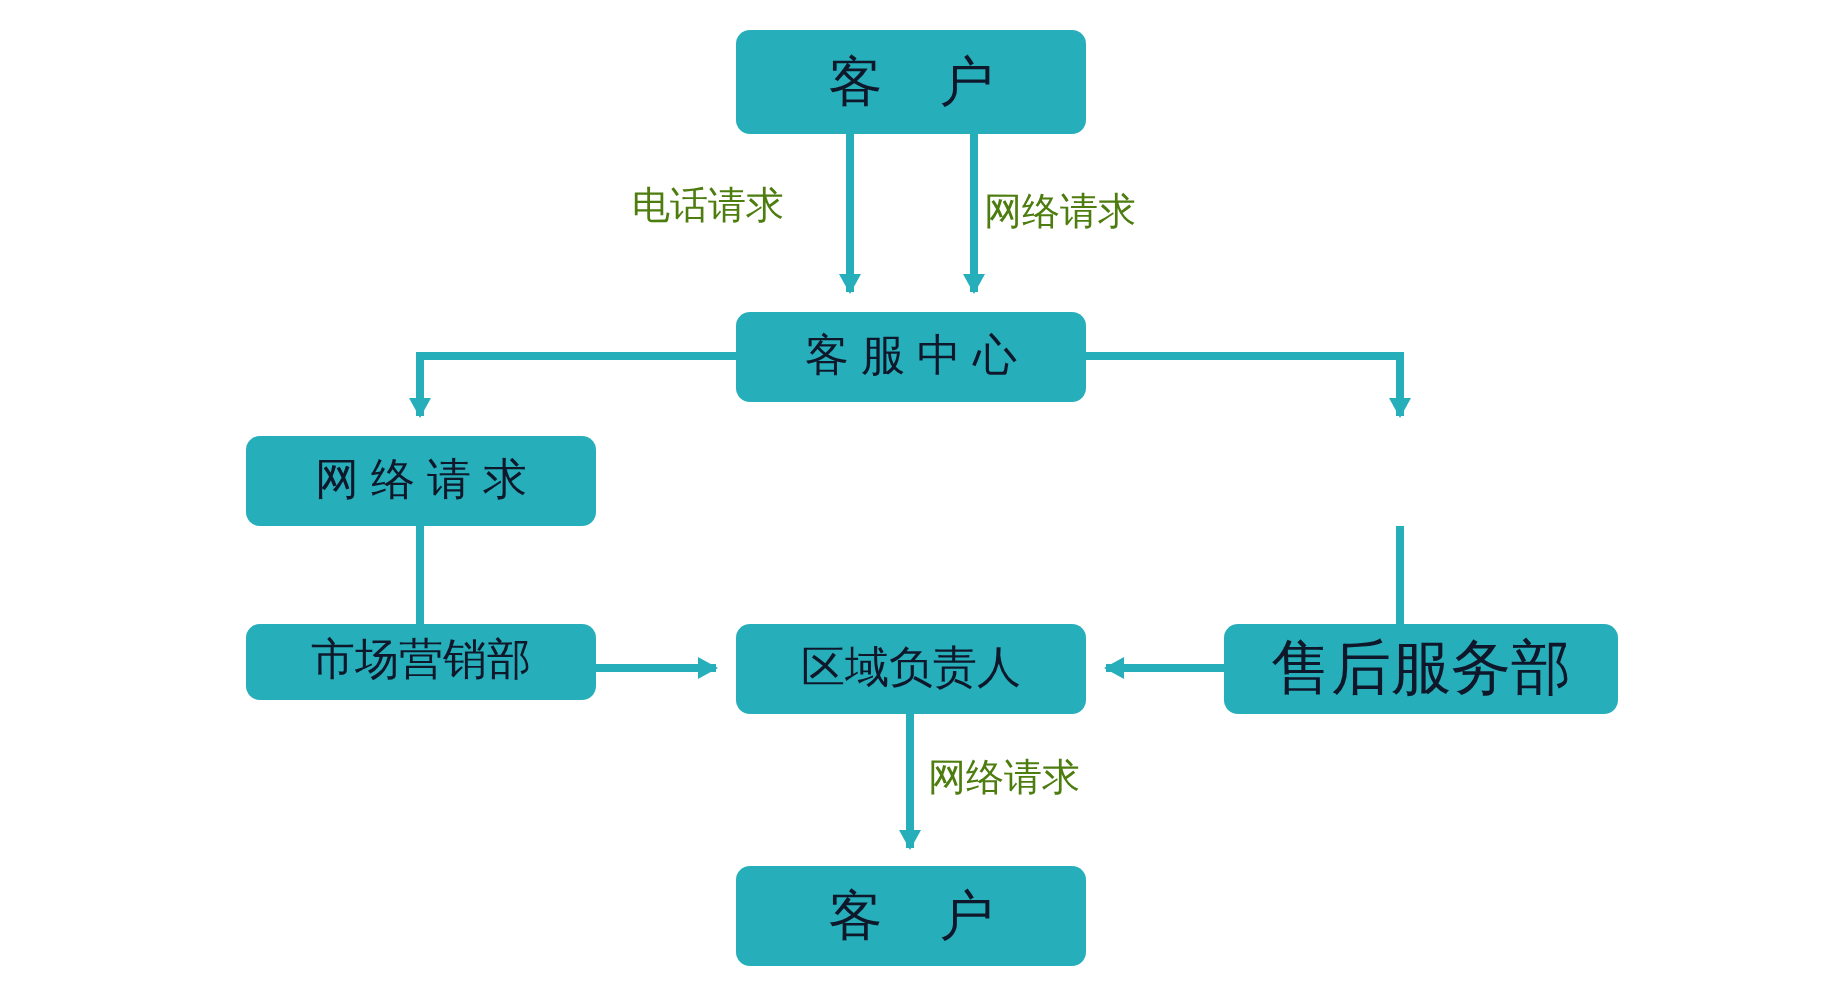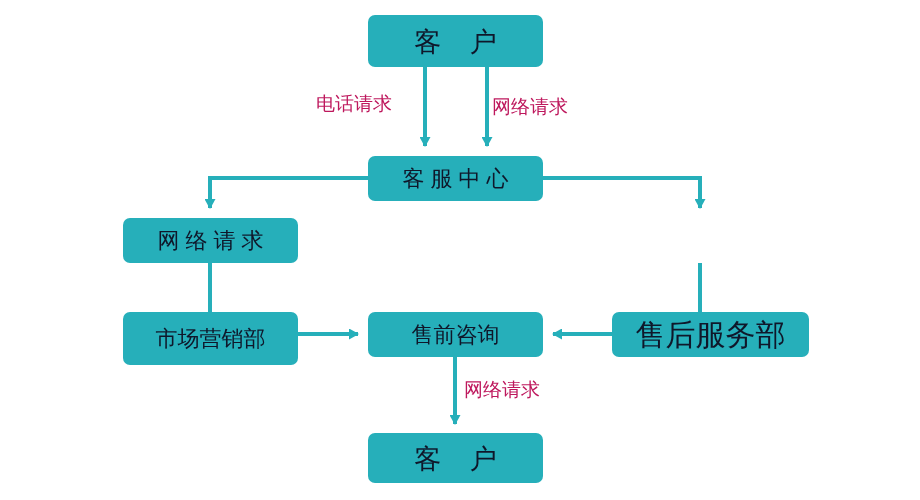--- a/index.html
+++ b/index.html
@@ -41,21 +41,21 @@
     display: block;
     font-weight: 400;
   }
   
   .sp-wide  .node-label { letter-spacing: 10px; text-indent: 10px; }
   .sp-mid   .node-label { letter-spacing: 6px;  text-indent: 6px; }
   .sp-tight .node-label { letter-spacing: 0px;  text-indent: 0px; }
 
   .edge-label {
     position: absolute;
-    color: #be185d;
+    color: #4d7c0f;
     font-size: 19px;
     line-height: 1;
     white-space: nowrap;
     user-select: none;
   }
 </style>
 </head>
 <body>
 
 <div id="diagram-root">
@@ -101,26 +101,26 @@
 
   <div class="node sp-mid" style="left:368px;top:156px;width:175px;height:45px;font-size:22px;">
     <span class="node-label">客服中心</span>
   </div>
 
   <div class="node sp-mid" style="left:123px;top:218px;width:175px;height:45px;font-size:22px;">
     <span class="node-label">网络请求</span>
   </div>
 
 
-  <div class="node sp-tight" style="left:123px;top:312px;width:175px;height:53px;font-size:22px;">
+  <div class="node sp-tight" style="left:123px;top:312px;width:175px;height:38px;font-size:22px;">
     <span class="node-label">市场营销部</span>
   </div>
 
   <div class="node sp-tight" style="left:368px;top:312px;width:175px;height:45px;font-size:22px;">
-    <span class="node-label">售前咨询</span>
+    <span class="node-label">区域负责人</span>
   </div>
 
   <div class="node sp-tight" style="left:612px;top:312px;width:197px;height:45px;font-size:30px;">
     <span class="node-label">售后服务部</span>
   </div>
 
   <div class="node sp-wide" style="left:368px;top:433px;width:175px;height:50px;font-size:27px;">
     <span class="node-label">客 户</span>
   </div>
 

